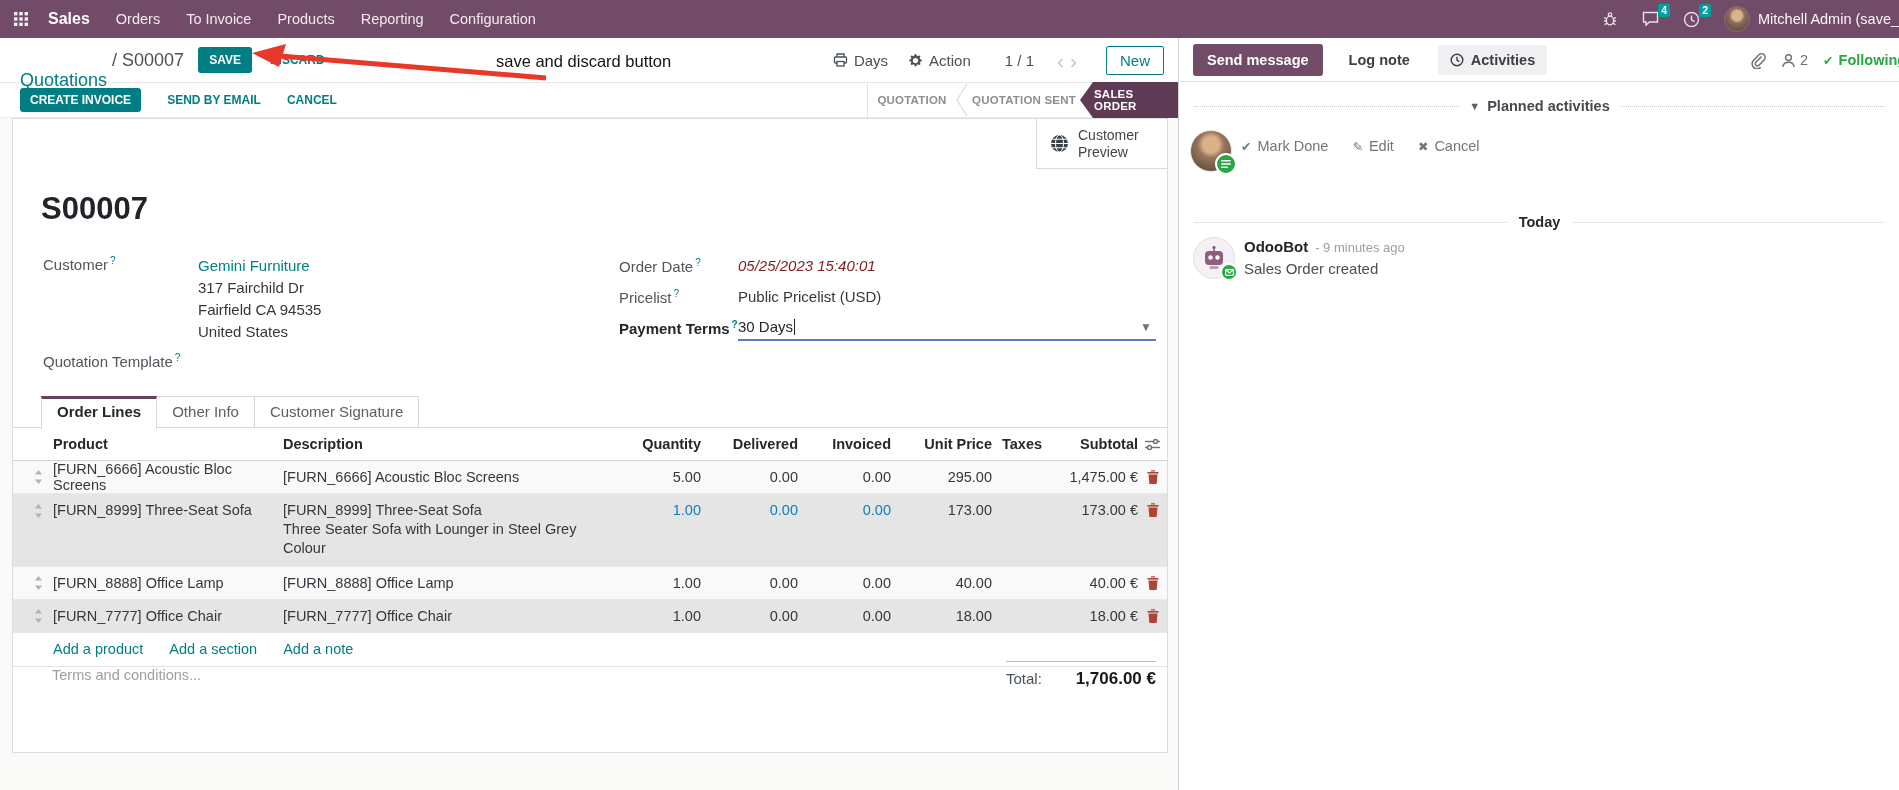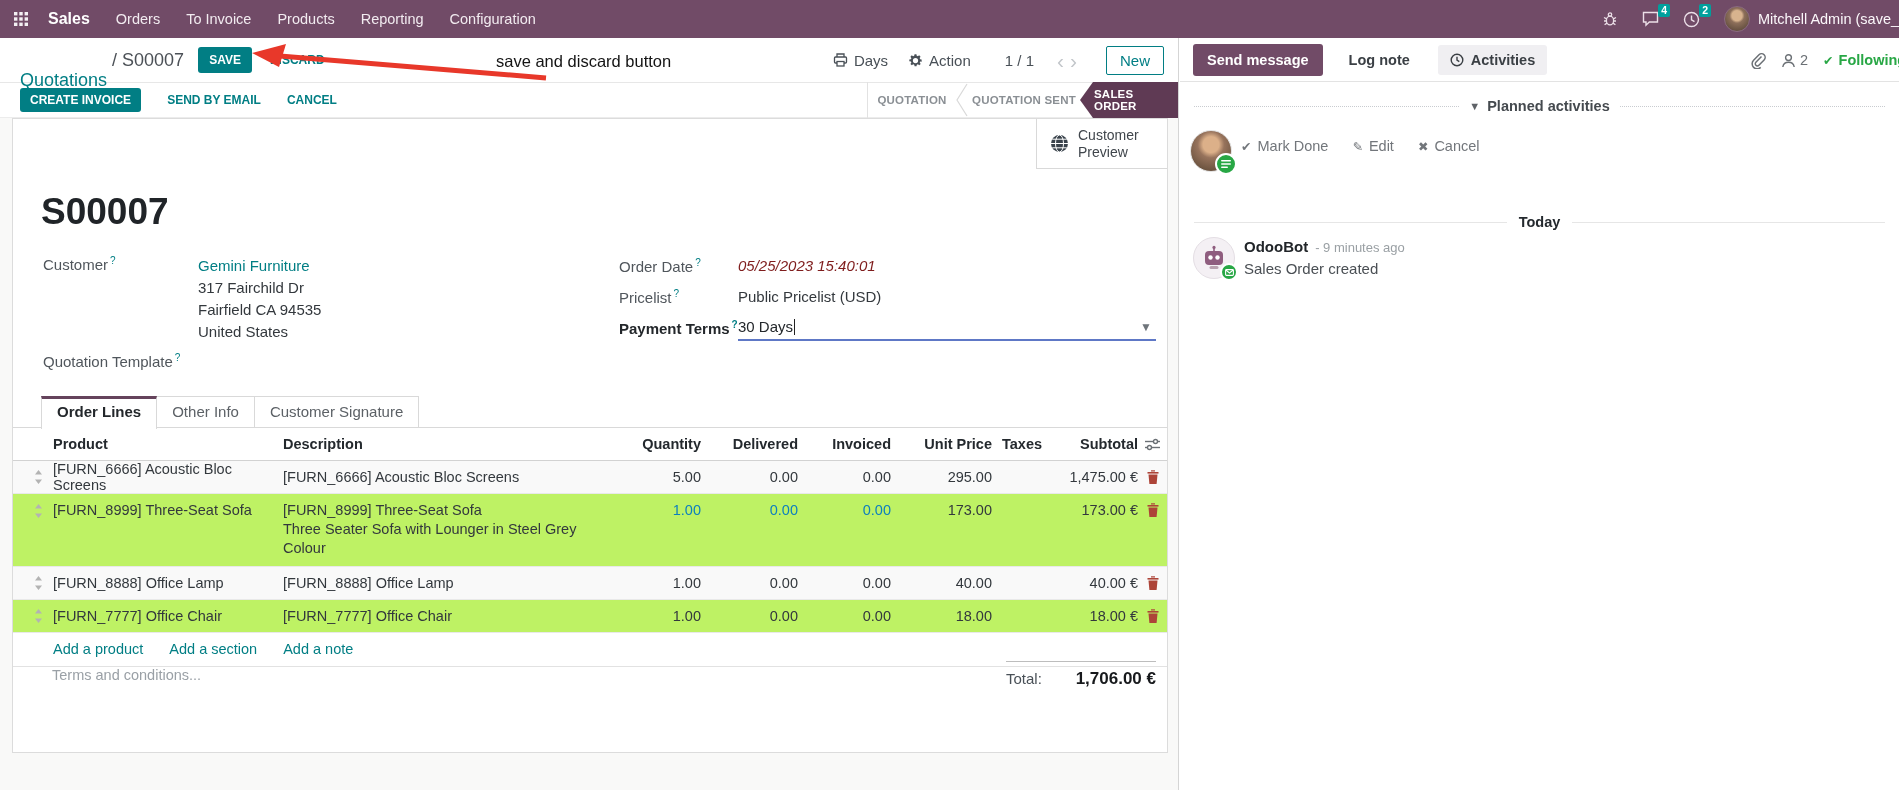--- a/index.html
+++ b/index.html
@@ -42,21 +42,21 @@
   .step { display:flex; align-items:center; justify-content:center; font-size:11.5px; font-weight:700; color:#8a8f94; letter-spacing:.2px; }
   .step-q { width:88px; } .step-qs { width:112px; }
   .step-sep { display:flex; align-items:center; }
   .step-active { width:98px; background:#5f3a54; color:#fff; clip-path:polygon(0 50%,13px 0,100% 0,100% 100%,13px 100%); padding-left:14px; cursor:default; }
 
   
   .content-area { height:672px; background:#f9f9f8; position:relative; }
   .sheet { position:absolute; left:12px; top:0; width:1156px; height:635px; background:#fff; border:1px solid #dcdcdc; }
   .cust-preview { position:absolute; top:0; right:0; width:131px; height:50px; border-left:1px solid #d9d9d9; border-bottom:1px solid #d9d9d9; display:flex; align-items:center; gap:9px; padding-left:13px; cursor:pointer; }
   .cust-preview-label { font-size:14px; color:#40464c; line-height:17px; width:74px; }
-  .sheet-title { position:absolute; left:28px; top:72px; font-size:37px; font-weight:600; color:#202428; }
+  .sheet-title { position:absolute; left:28px; top:72px; font-size:31px; font-weight:600; color:#202428; }
   .flabel { font-size:15px; color:#50565c; }
   .flabel-bold { font-weight:700; color:#23272b; }
   .help-sup { font-size:10px; color:#017e84; vertical-align:super; margin-left:2px; }
   .f-cust-label { position:absolute; left:30px; top:136px; }
   .f-cust-val { position:absolute; left:185px; top:136px; font-size:15px; color:#33383d; line-height:22px; }
   .link { color:#017e84; cursor:pointer; }
   .f-qtmpl { position:absolute; left:30px; top:233px; }
   .f-odate-l { position:absolute; left:606px; top:138px; }
   .f-odate-v { position:absolute; left:725px; top:138px; font-size:15px; color:#7f1d1d;font-style:italic; }
   .f-plist-l { position:absolute; left:606px; top:169px; }
@@ -69,21 +69,21 @@
 
   
   .tabbar { position:absolute; left:0; right:0; top:277px; height:32px; border-bottom:1px solid #d9d9d9; display:flex; padding-left:28px; }
   .tab { font-size:15px; color:#5c6166; padding:6px 15px 0; border:1px solid #d9d9d9; border-bottom:none; background:#fff; margin-right:-1px; cursor:pointer; }
   .tab-active { border-top:3px solid #65435c; font-weight:700; color:#23272b; padding-top:4px; height:33px; position:relative; z-index:2; }
 
   
   .otable { position:absolute; left:0; right:0; top:309px; }
   .trow { display:flex; align-items:center; border-bottom:1px solid #e9e9e9; min-height:33px; font-size:14.5px; color:#33383d; }
   .thead { font-weight:700; color:#24292e; border-bottom:1px solid #d2d2d2; background:#fff; }
-  .rg { background:#f9f9f9; } .rw { background:#bef264; }
+  .rg { background:#f9f9f9; } .rw { background:#e5e5e5; }
   .c-handle { width:40px; display:flex; justify-content:flex-end; padding-right:10px; color:#b3b3b3; }
   .c-prod { width:230px; }
   .c-desc { flex:1; padding-right:10px; }
   .c-qty { width:80px; text-align:right; }
   .c-del { width:97px; text-align:right; }
   .c-inv { width:93px; text-align:right; }
   .c-price { width:101px; text-align:right; }
   .c-tax { width:60px; padding-left:10px; }
   .c-sub { width:86px; text-align:right; }
   .c-trash { width:29px; display:flex; justify-content:center; }

